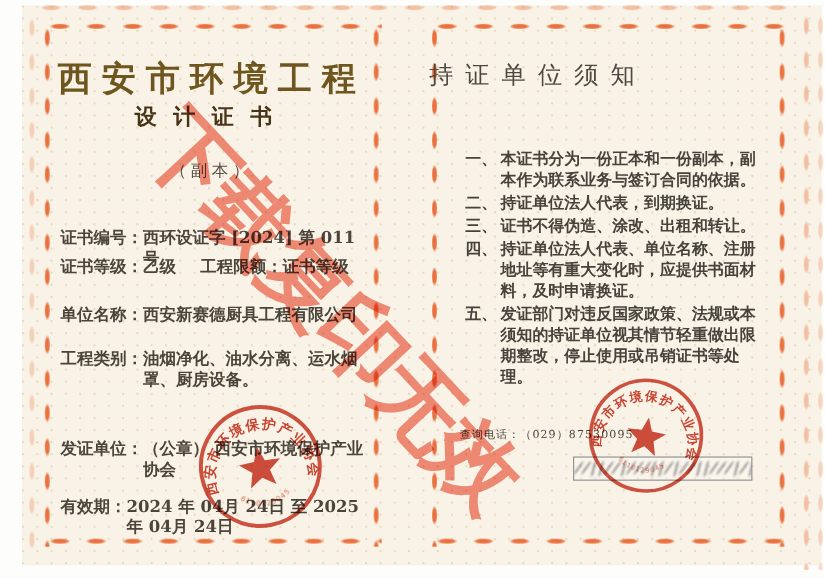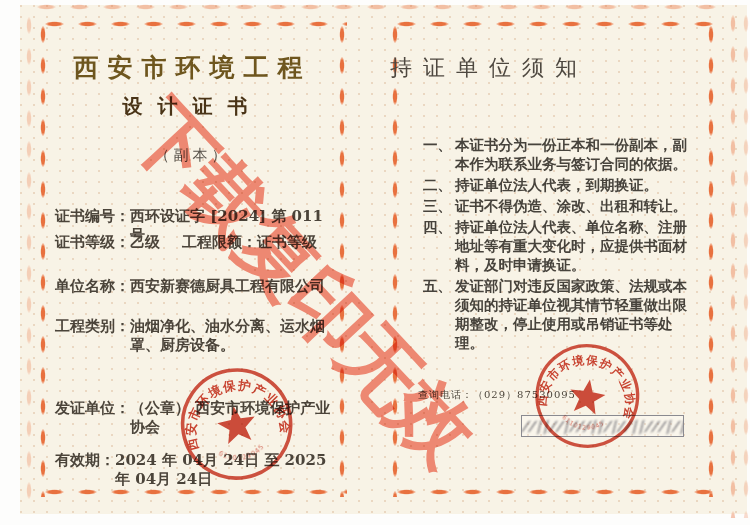--- a/index.html
+++ b/index.html
@@ -31,21 +31,21 @@
   .page-right{left:370px;width:326px;}
   .page .b-top{left:0;right:0;top:0;}
   .page .b-bottom{left:0;right:0;bottom:0;}
   .page .b-left{top:0;bottom:0;left:0;}
   .page .b-right{top:0;bottom:0;right:0;}
   
   .scan-line{opacity:.40;}
   
   .lp-title1{
     position:absolute;left:0;right:0;top:32px;text-align:center;
-    font-size:25px;font-weight:bold;letter-spacing:9px;color:#6e561e;
+    font-size:31px;font-weight:bold;letter-spacing:9px;color:#6e561e;
   }
   .lp-title2{
     position:absolute;left:0;right:0;top:74px;text-align:center;
     font-size:20px;font-weight:bold;letter-spacing:15px;color:#4a3417;
   }
   .lp-copy{
     position:absolute;left:0;right:0;top:127px;text-align:center;
     font-size:15px;letter-spacing:4px;color:#57524a;
   }
   .field{

